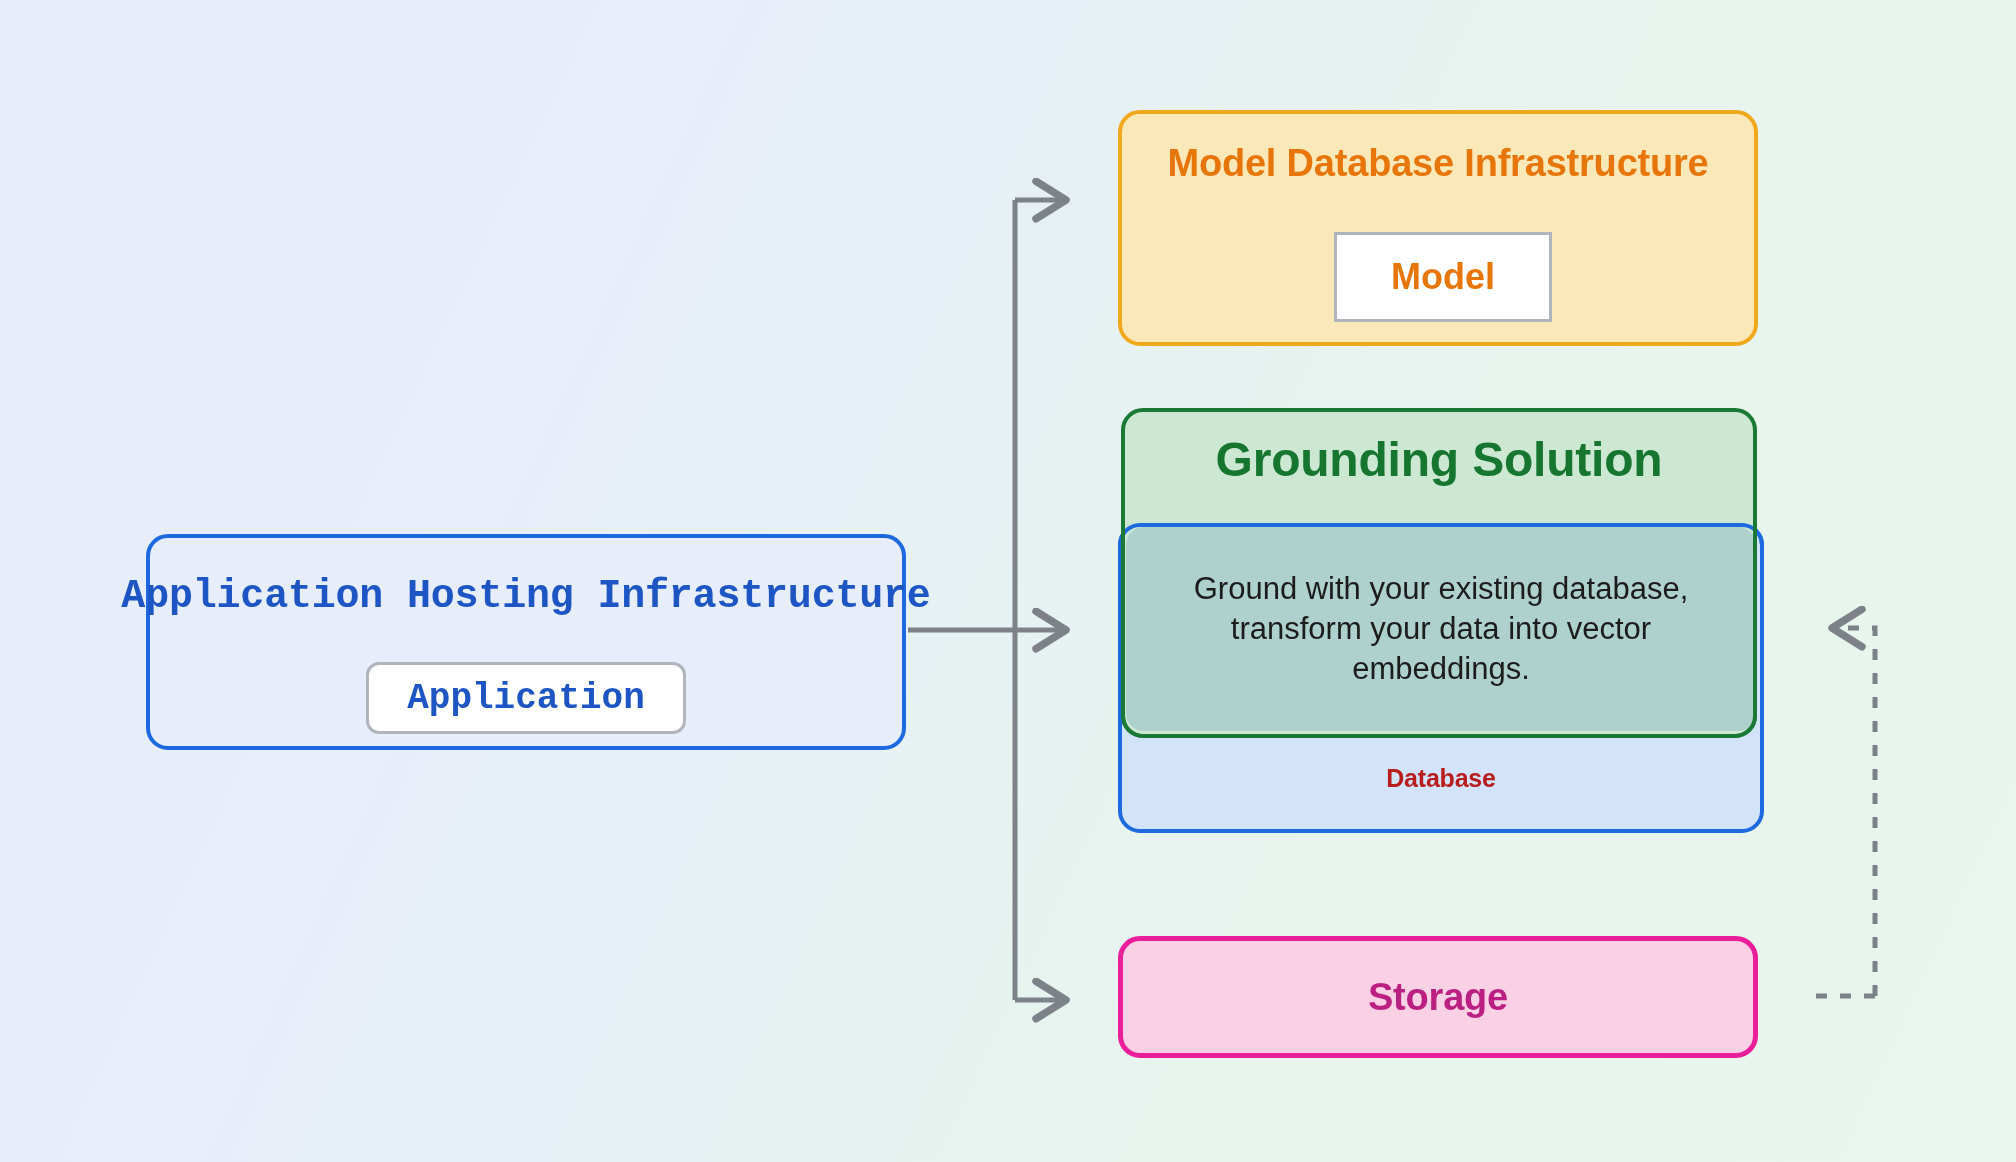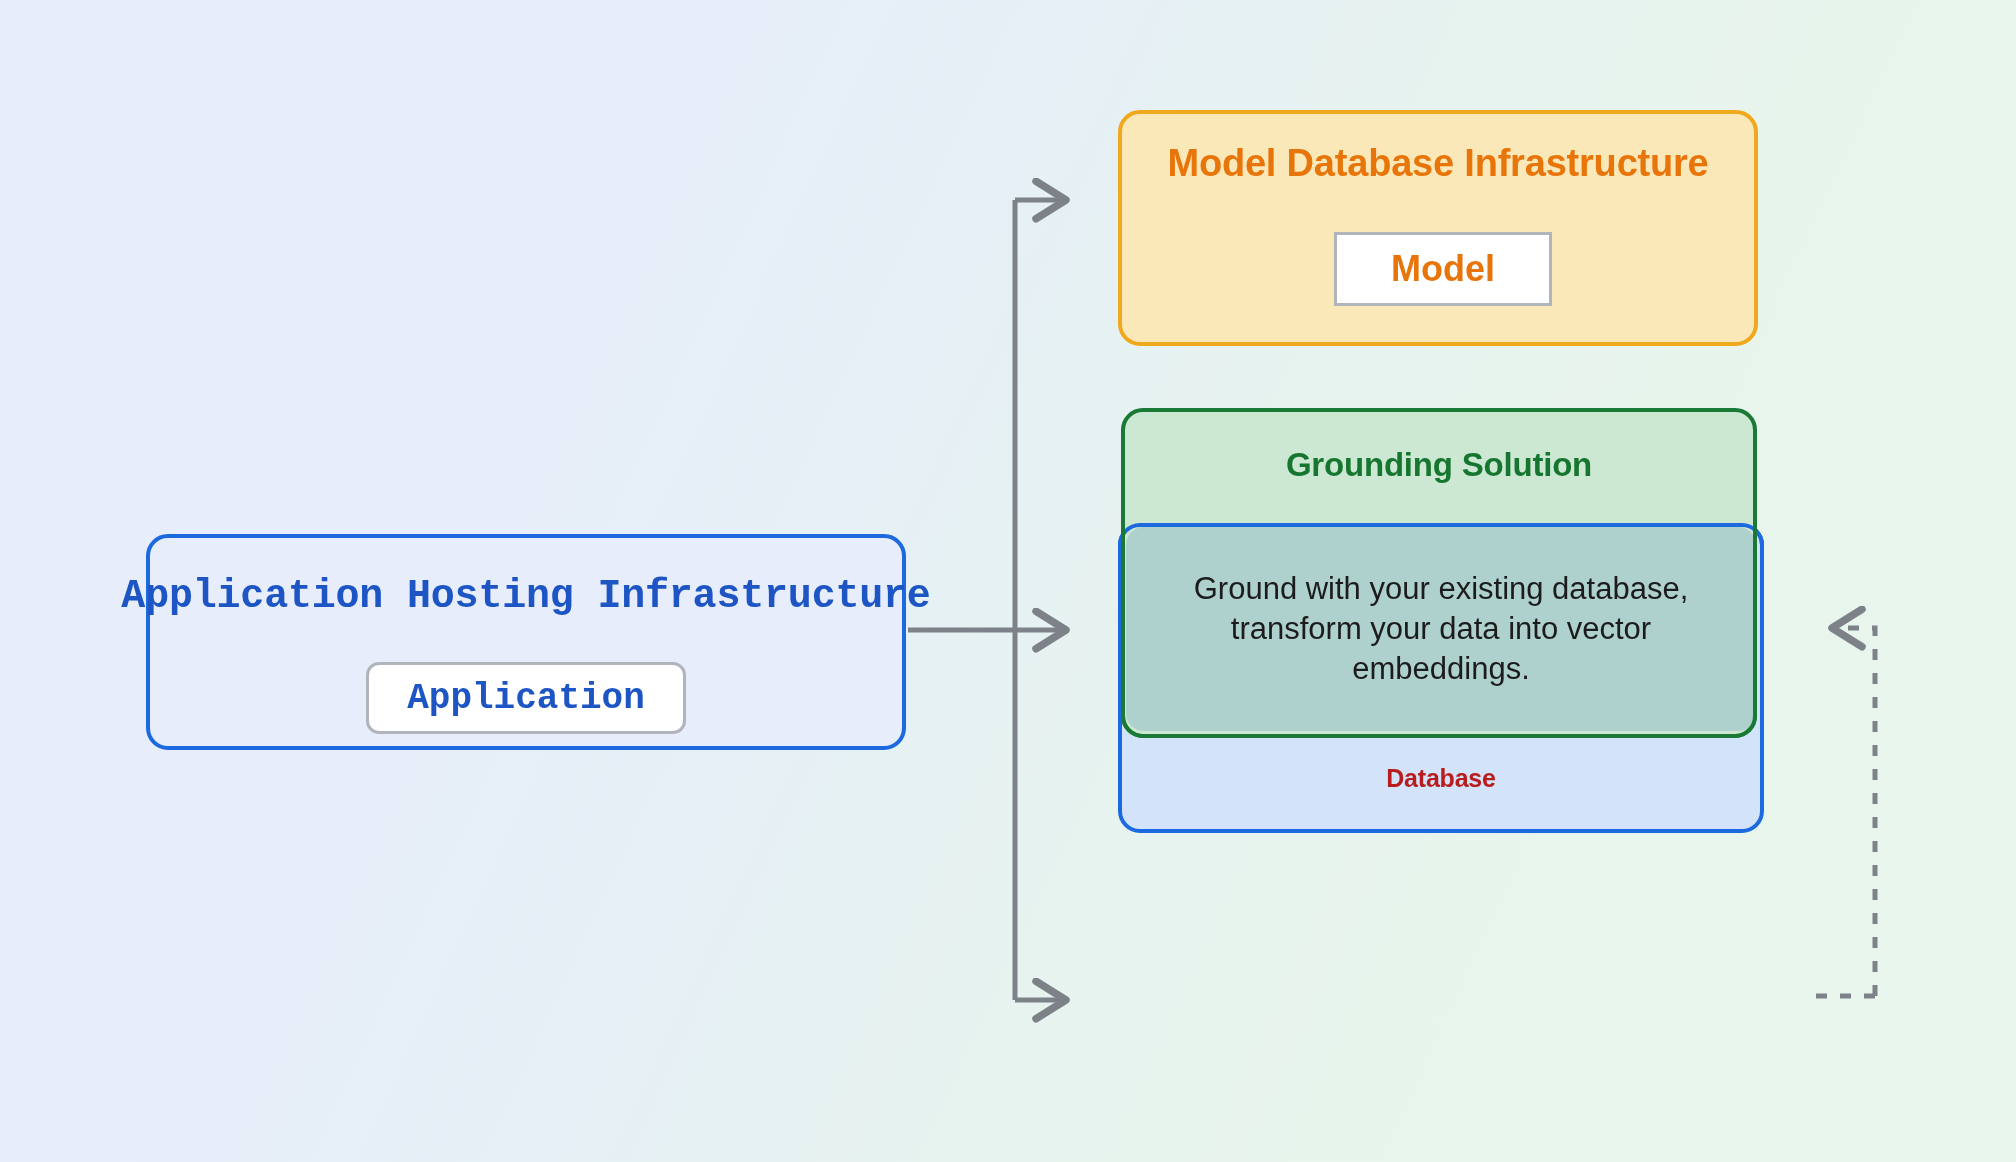--- a/index.html
+++ b/index.html
@@ -68,34 +68,34 @@
     left:1118px; top:110px; width:640px; height:236px;
     background:#fbe8b8;
     border-width:4px; border-color:#f0a81c;
   }
   #model-host .card-title {
     margin-top:28px;
     font-size:38px; color:#e8750a;
   }
   #model-sub {
     position:absolute;
-    left:212px; top:118px; width:218px; height:74px;
+    left:212px; top:118px; width:218px; height:90px;
     font-size:36px; color:#e8750a;
   }
 
   
   #grounding {
     left:1121px; top:408px; width:636px; height:330px;
     background:#cce8d3;
     border-width:4px; border-color:#1a7a35;
     z-index:3;
   }
   #grounding .card-title {
-    margin-top:34px;
-    font-size:33px; color:#16762f;
+    margin-top:20px;
+    font-size:48px; color:#16762f;
   }
 
   
   #database {
     left:1118px; top:523px; width:646px; height:310px;
     background:#d3e3f9;
     border-width:4px; border-color:#1d6ae0;
     justify-content:flex-end;
     z-index:2;
   }
@@ -200,14 +200,17 @@
   </div>
 
   <div class="card" id="database">
     <div class="card-title">Database</div>
   </div>
 
   <div id="ground-note">Ground with your existing database, transform your data into vector embeddings.</div>
   <div id="band-stroke-blue"></div>
   <div id="band-stroke-green"></div>
 
+  <div class="card" id="storage">
+    <div class="card-title">Storage</div>
+  </div>
 
 </div>
 
 </body></html>

